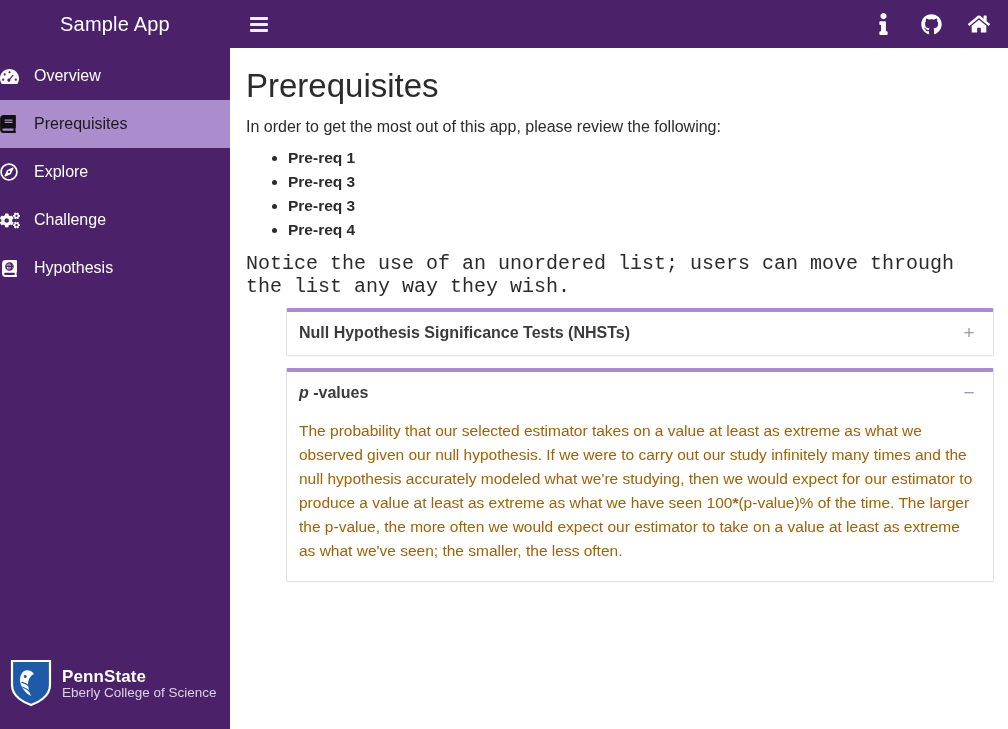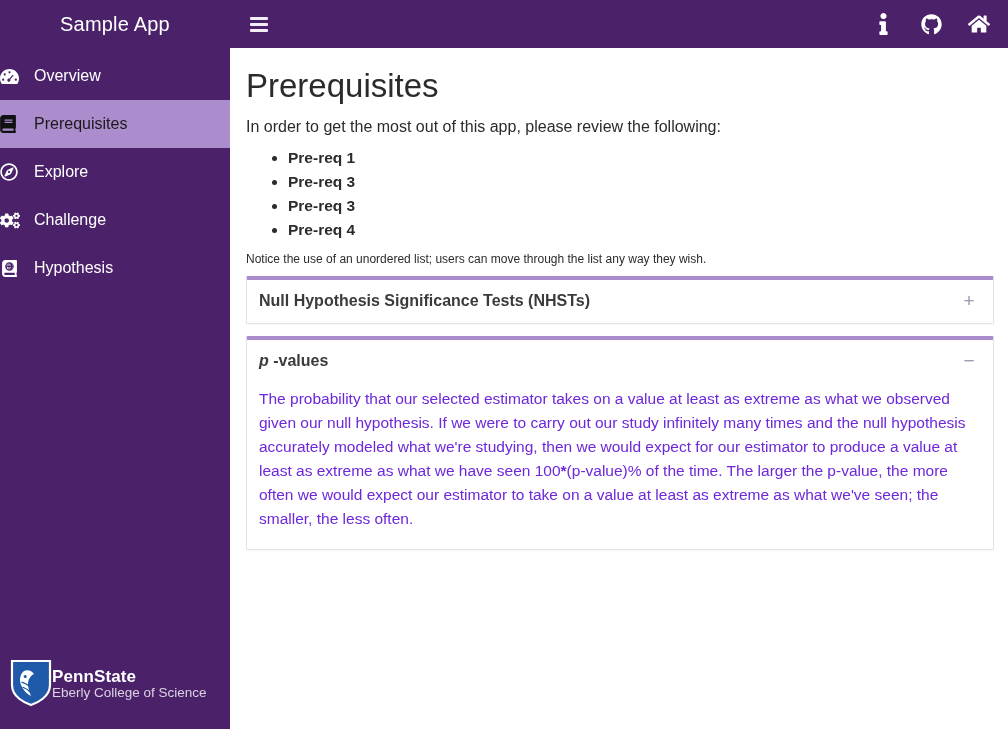--- a/index.html
+++ b/index.html
@@ -58,20 +58,21 @@
   .nav-icon svg { display: block; }
   .nav-label { line-height: 1; }
 
   
   .ps-logo {
     position: absolute;
     left: 10px;
     bottom: 18px;
     display: flex;
     align-items: center;
+    gap: 10px;
   }
   .ps-shield { flex: 0 0 42px; }
   .ps-text { display: flex; flex-direction: column; line-height: 1.05; }
   .ps-name {
     color: #ffffff;
     font-size: 17px;
     font-weight: bold;
     letter-spacing: 0.1px;
   }
   .ps-sub {
@@ -144,27 +145,28 @@
     margin: 0 0 10px 0;
     padding-left: 42px;
     font-weight: bold;
   }
   .prereq-list li {
     font-size: 15.5px;
     color: #2b2b2b;
     line-height: 24px;
   }
   .note {
-    font-size: 12px;
+    font-size: 20px;
     color: #2b2b2b;
     margin-bottom: 10px;
+    font-family: Liberation Mono, monospace;
   }
 
   
-  .accordion { margin-top: 8px; }
+  .accordion { margin-top: 8px; margin-left: 40px; }
   .panel {
     background: #ffffff;
     border: 1px solid #e3e3e3;
     border-top: 4px solid #ab8ccd;
     border-radius: 2px;
     margin-bottom: 12px;
     box-shadow: 0 1px 1px rgba(0,0,0,0.04);
   }
   .panel-head {
     display: flex;
@@ -185,21 +187,21 @@
     font-size: 19px;
     line-height: 14px;
     width: 16px;
     text-align: center;
     user-select: none;
   }
   .panel-body {
     padding: 4px 16px 18px 12px;
     font-size: 15.5px;
     line-height: 24px;
-    color: #6d28d9;
+    color: #a16207;
   }
   .panel-body b { font-weight: bold; }
 </style>
 </head>
 <body>
 
 <div class="app">
 
   <aside class="sidebar">
 

